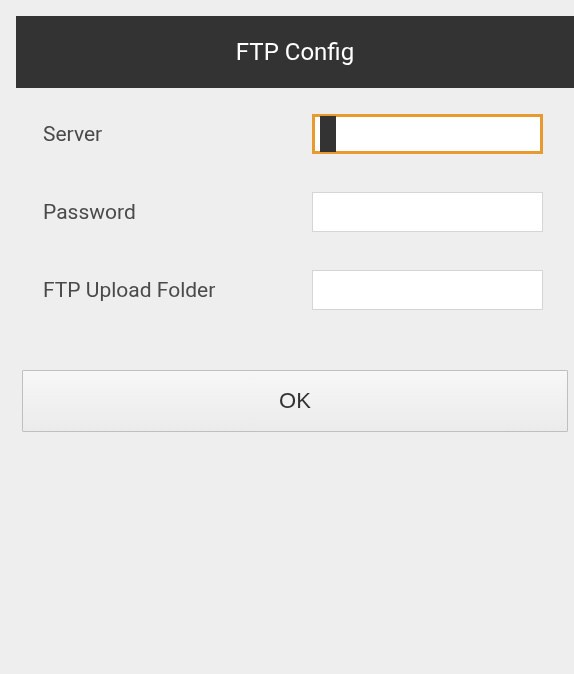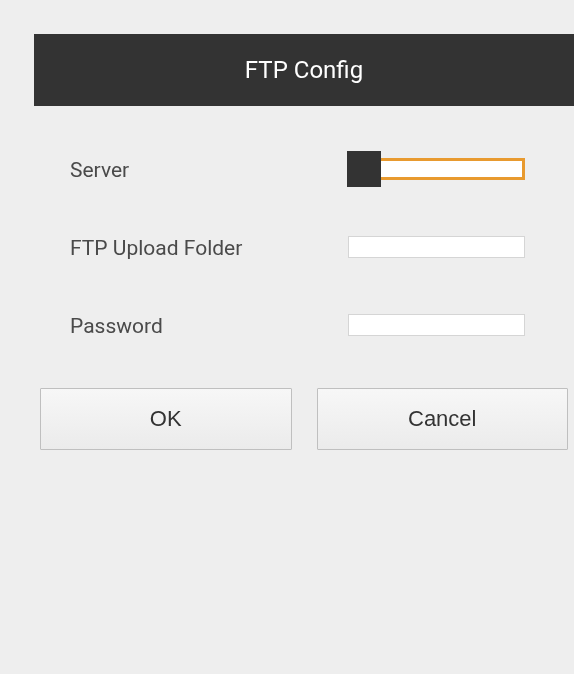--- a/index.html
+++ b/index.html
@@ -1,17 +1,17 @@
 <!DOCTYPE html>
 <html><head>
   <meta charset="utf-8">
   <style>
     * {
       margin: 0;
-      padding: 17px;
+      padding: 8px;
       box-sizing: border-box;
     }
     body {
       width: 574px;
       height: 674px;
       font-family: -apple-system, BlinkMacSystemFont, 'Segoe UI', Roboto, Arial, sans-serif;
       background: #eeeeee;
       overflow: hidden;
     }
     .header {
@@ -25,21 +25,21 @@
       color: #ffffff;
       font-size: 24px;
       font-weight: 400;
     }
     .form-container {
       padding: 18px 15px 30px 15px;
       background: #eeeeee;
     }
     .form-row {
       display: flex;
-      align-items: flex-start;
+      align-items: center;
       margin-bottom: 22px;
       height: 56px;
     }
     .form-label {
       flex: 0 0 265px;
       font-size: 21px;
       color: #4a4a4a;
       padding-left: 4px;
     }
     .input-wrapper {
@@ -64,22 +64,22 @@
       position: absolute;
       left: 16px;
       top: 10px;
       width: 1px;
       height: 36px;
       background: #333;
     }
     .button-container {
       padding: 0 6px;
       display: flex;
-      flex-direction: row;
-      gap: 25px;
+      flex-direction: column;
+      gap: 8px;
     }
     .dialog-button {
       width: 100%;
       height: 62px;
       background: linear-gradient(to bottom, #f7f7f7, #ebebeb);
       border: 1px solid #bfbfbf;
       font-size: 22px;
       color: #333333;
       cursor: pointer;
       border-radius: 1px;
@@ -98,31 +98,30 @@
     <div class="form-label">Server</div>
     <div class="input-wrapper">
       <input type="text" class="text-input input-focused" value="" style="">
       <div class="cursor"></div>
     </div>
   </div>
 
 
 
   <div class="form-row">
-    <div class="form-label">FTP Upload Folder</div>
+    <div class="form-label">Password</div>
     <div class="input-wrapper">
-      <input type="text" class="text-input" value="" style="">
+      <input type="password" class="text-input" value="" style="">
     </div>
   </div>
 
   <div class="form-row">
-    <div class="form-label">Password</div>
+    <div class="form-label">FTP Upload Folder</div>
     <div class="input-wrapper">
-      <input type="password" class="text-input" value="" style="">
+      <input type="text" class="text-input" value="" style="">
     </div>
   </div>
 
 </div>
 
 <div class="button-container">
   <button class="dialog-button">OK</button>
-  <button class="dialog-button">Cancel</button>
 </div>
 
 </body></html>

